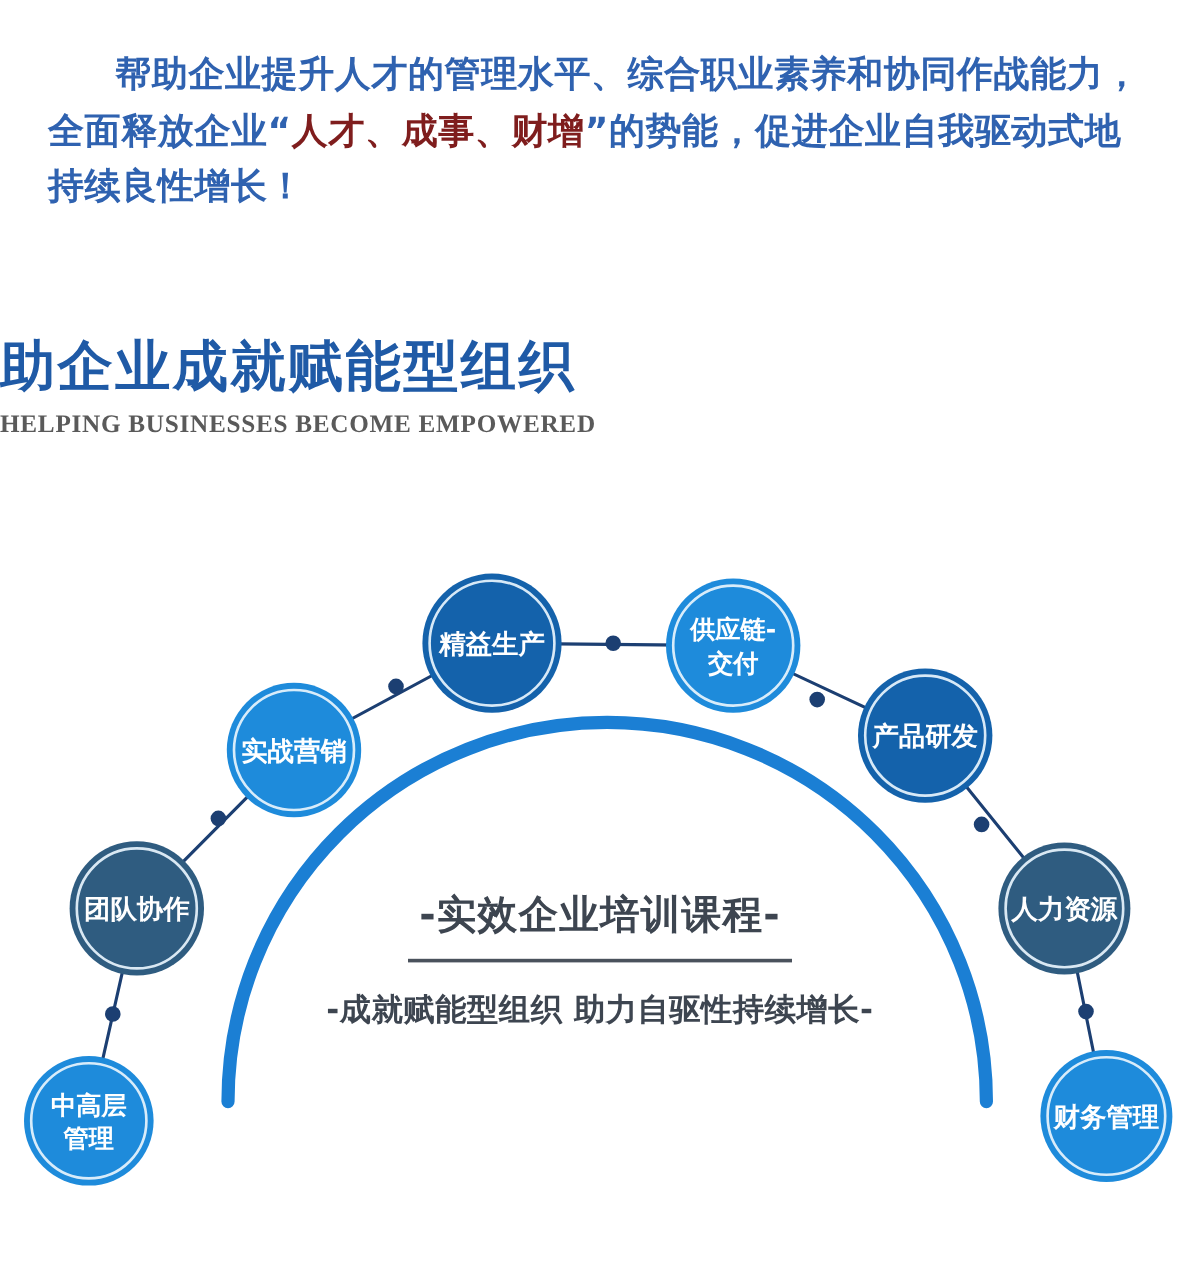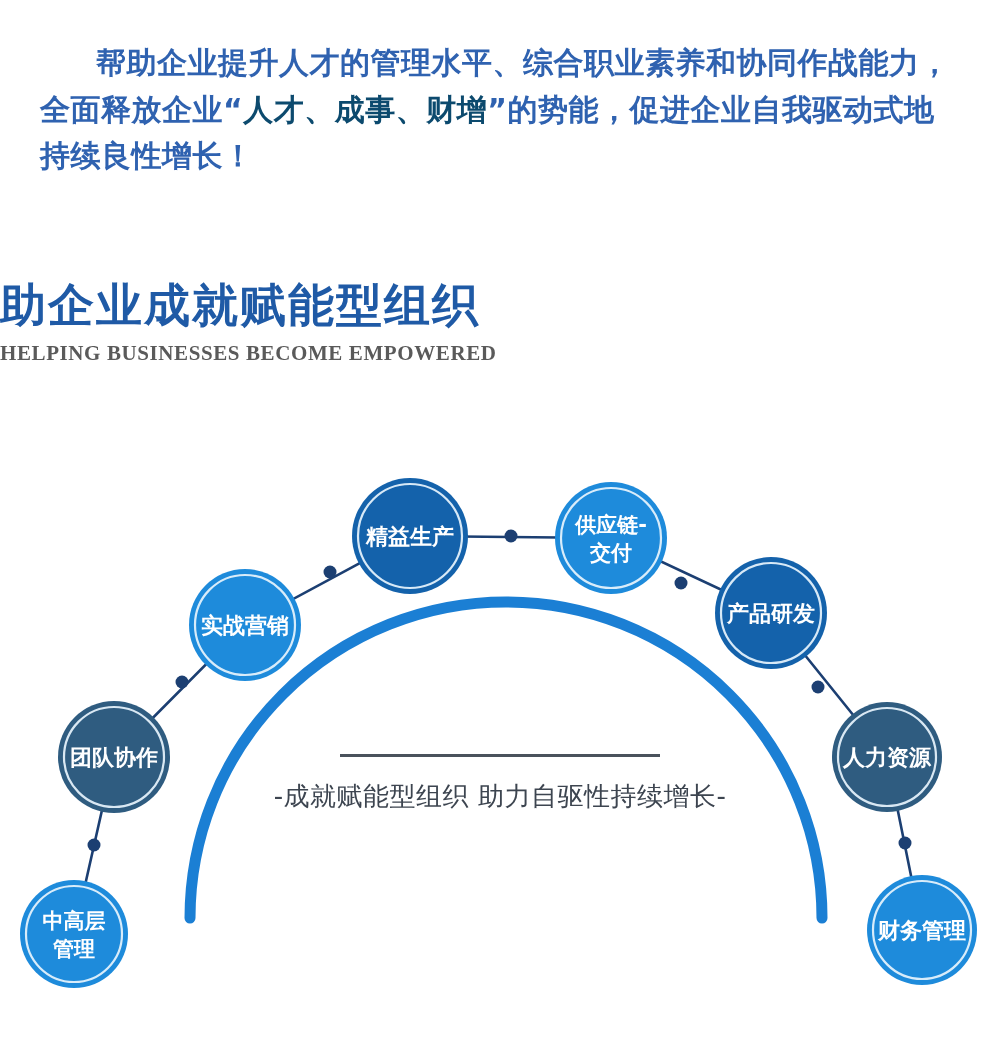--- a/index.html
+++ b/index.html
@@ -14,21 +14,21 @@
   .intro p{
     margin:0;
     font-family:"DejaVu Sans","Liberation Sans",sans-serif;
     font-size:30px;
     font-weight:700;
     line-height:1.55;
     color:#2f62b0;
     letter-spacing:0.5px;
     text-indent:56px;
   }
-  .intro .hl{ color:#0c4a6e;text-align:right; }
+  .intro .hl{ color:#7f1d1d;text-align:right; }
 
   .headline-wrap{
     position:absolute;left:0;top:278px;width:1000px;text-align:left;
   }
   .headline-cn{
     font-family:"DejaVu Sans","Liberation Sans",sans-serif;
     font-size:46px;font-weight:700;color:#1f5aa6;letter-spacing:2px;
     line-height:1.2;
   }
   .headline-en{
@@ -56,21 +56,21 @@
     font-family:"DejaVu Sans","Liberation Sans",sans-serif;
     font-size:33px;font-weight:700;color:#3d4550;letter-spacing:1px;
     white-space:nowrap;
   }
   .center-rule{
     width:320px;height:3px;background:#4a525c;margin:14px auto 0 auto;
   }
   .center-sub{
     margin-top:22px;
     font-family:"DejaVu Sans","Liberation Sans",sans-serif;
-    font-size:26px;font-weight:400;color:#3d4550;letter-spacing:0.5px;
+    font-size:26px;font-weight:700;color:#3d4550;letter-spacing:0.5px;
     white-space:nowrap;
   }
 </style>
 </head>
 <body>
 
 <div class="intro">
   <p><span>帮助企业提升人才的管理水平、综合职业素养和协同作战能力，全面释放企业“</span><span class="hl">人才、成事、财增</span><span>”的势能，促进企业自我驱动式地持续良性增长！</span></p>
 </div>
 
@@ -136,16 +136,17 @@
         </g>
         <g>
           <circle cx="922" cy="490" r="55" fill="#1e8bdb"></circle>
           <circle cx="922" cy="490" r="49" fill="none" stroke="#e8f4fd" stroke-width="2.2" opacity="0.92"></circle>
           <text x="922" y="498" text-anchor="middle" class="node-label">财务管理</text>
         </g>
       </g>
   </svg>
 
   <div class="center-block">
+    <div class="center-title">-实效企业培训课程-</div>
     <div class="center-rule"></div>
     <div class="center-sub">-成就赋能型组织  助力自驱性持续增长-</div>
   </div>
 </div>
 
 </body></html>

